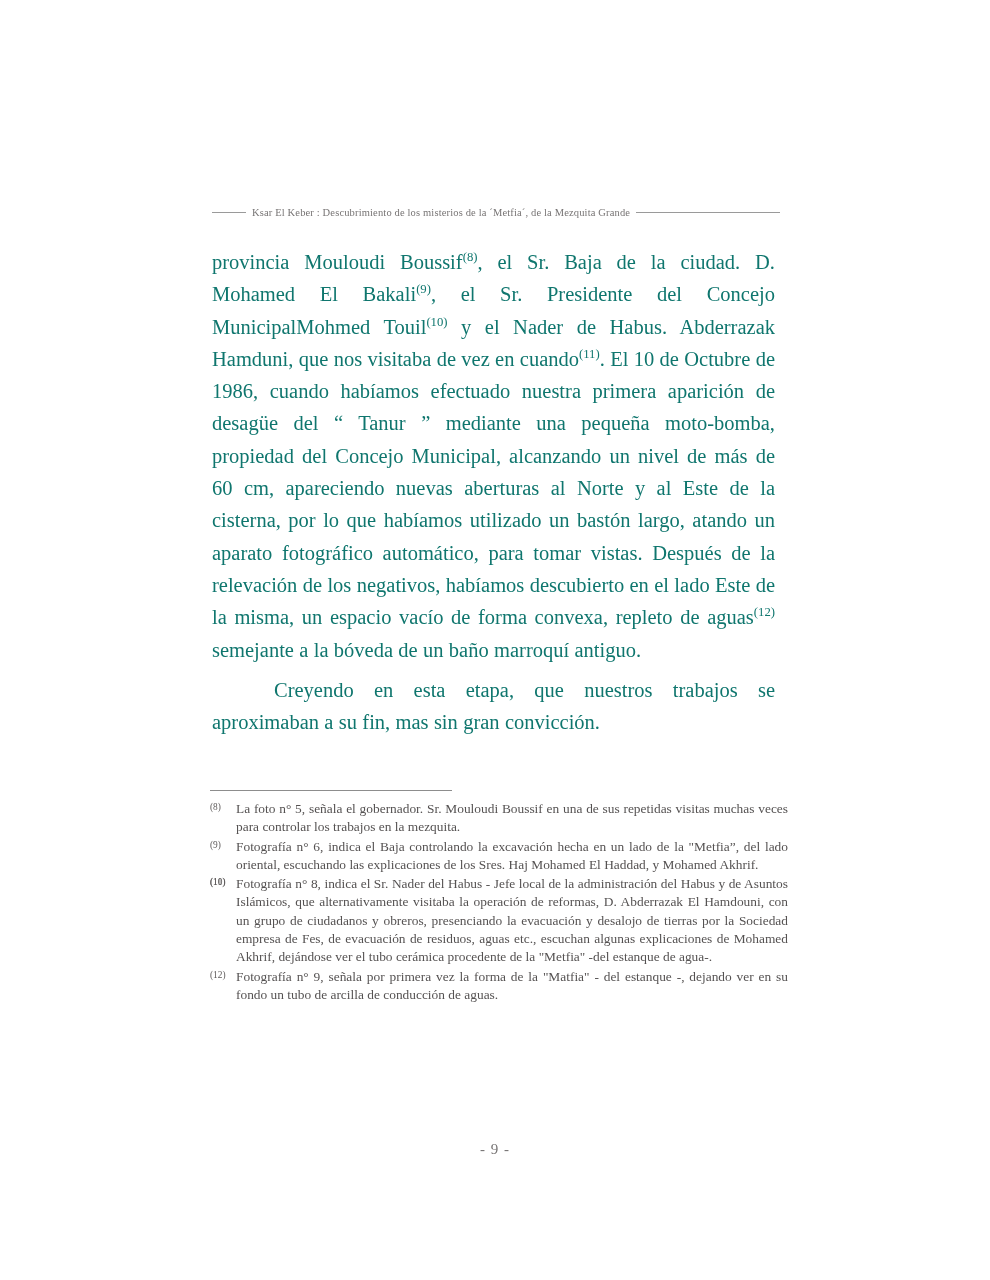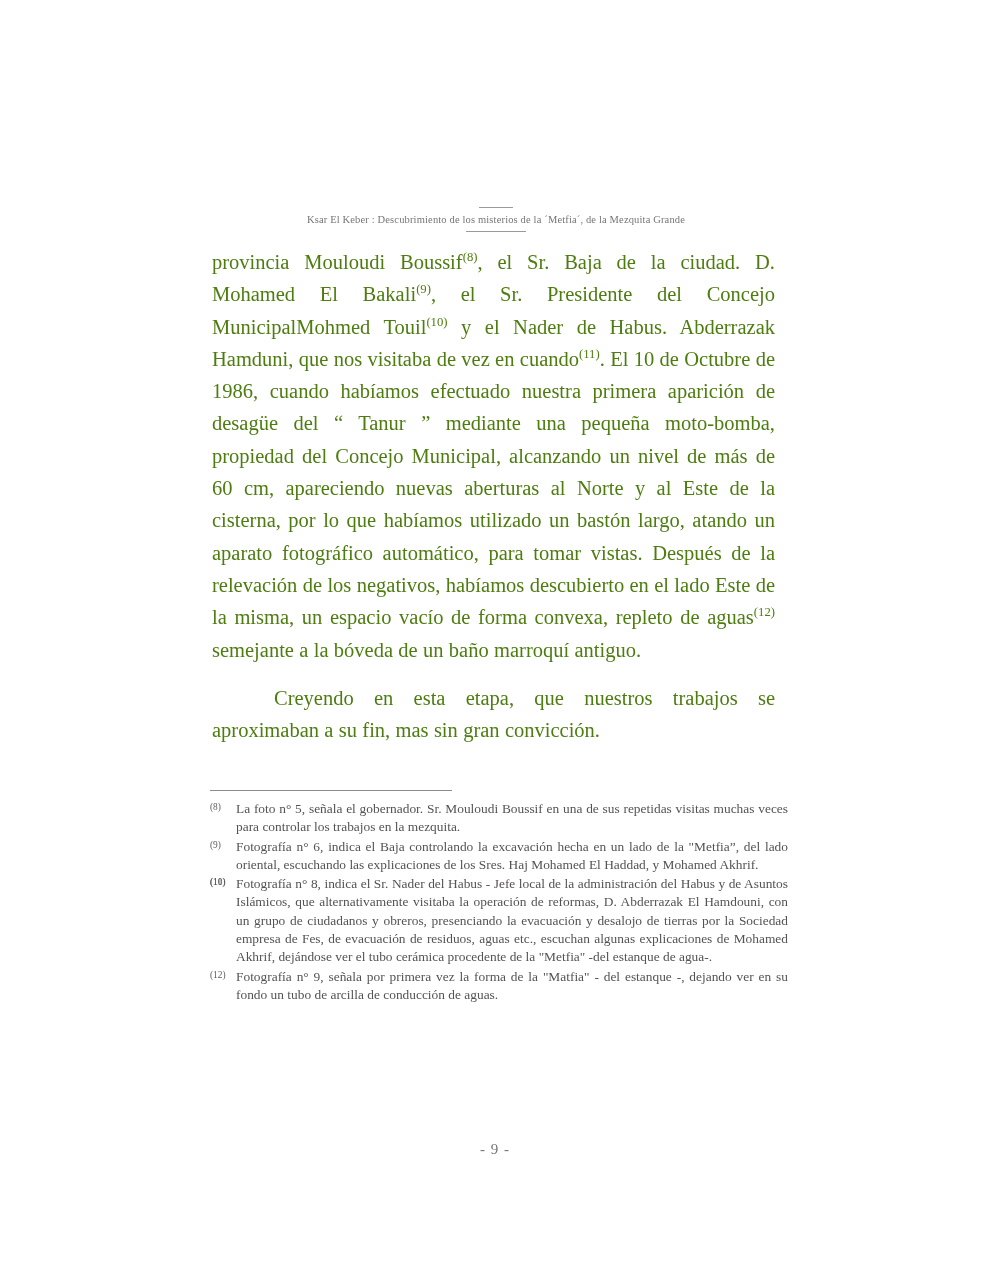--- a/index.html
+++ b/index.html
@@ -26,21 +26,20 @@
   
   .running-header {
     position: absolute;
     left: 212px;
     top: 207px;
     width: 568px;
     display: flex;
     align-items: center;
     gap: 6px;
     white-space: nowrap;
-    flex-direction: column;
   }
   .header-rule-left {
     width: 34px;
     height: 1px;
     background: #9a9a9a;
     flex: none;
   }
   .header-text {
     font-size: 10.5px;
     color: #777474;
@@ -60,28 +59,28 @@
     left: 212px;
     top: 246px;
     width: 563px;
   }
   p.para {
     margin: 0;
     font-size: 20.5px;
     line-height: 32.3px;
     text-align: justify;
     text-justify: inter-word;
-    color: #4d7c0f;
+    color: #0f766e;
     word-spacing: 0.2px;
   }
   p.para.indent {
     text-indent: 62px;
   }
   p.para + p.para {
-    margin-top: 16px;
+    margin-top: 8px;
   }
   sup.fn {
     font-size: 0.62em;
     vertical-align: super;
     line-height: 0;
   }
 
   
   .footnote-rule {
     position: absolute;

